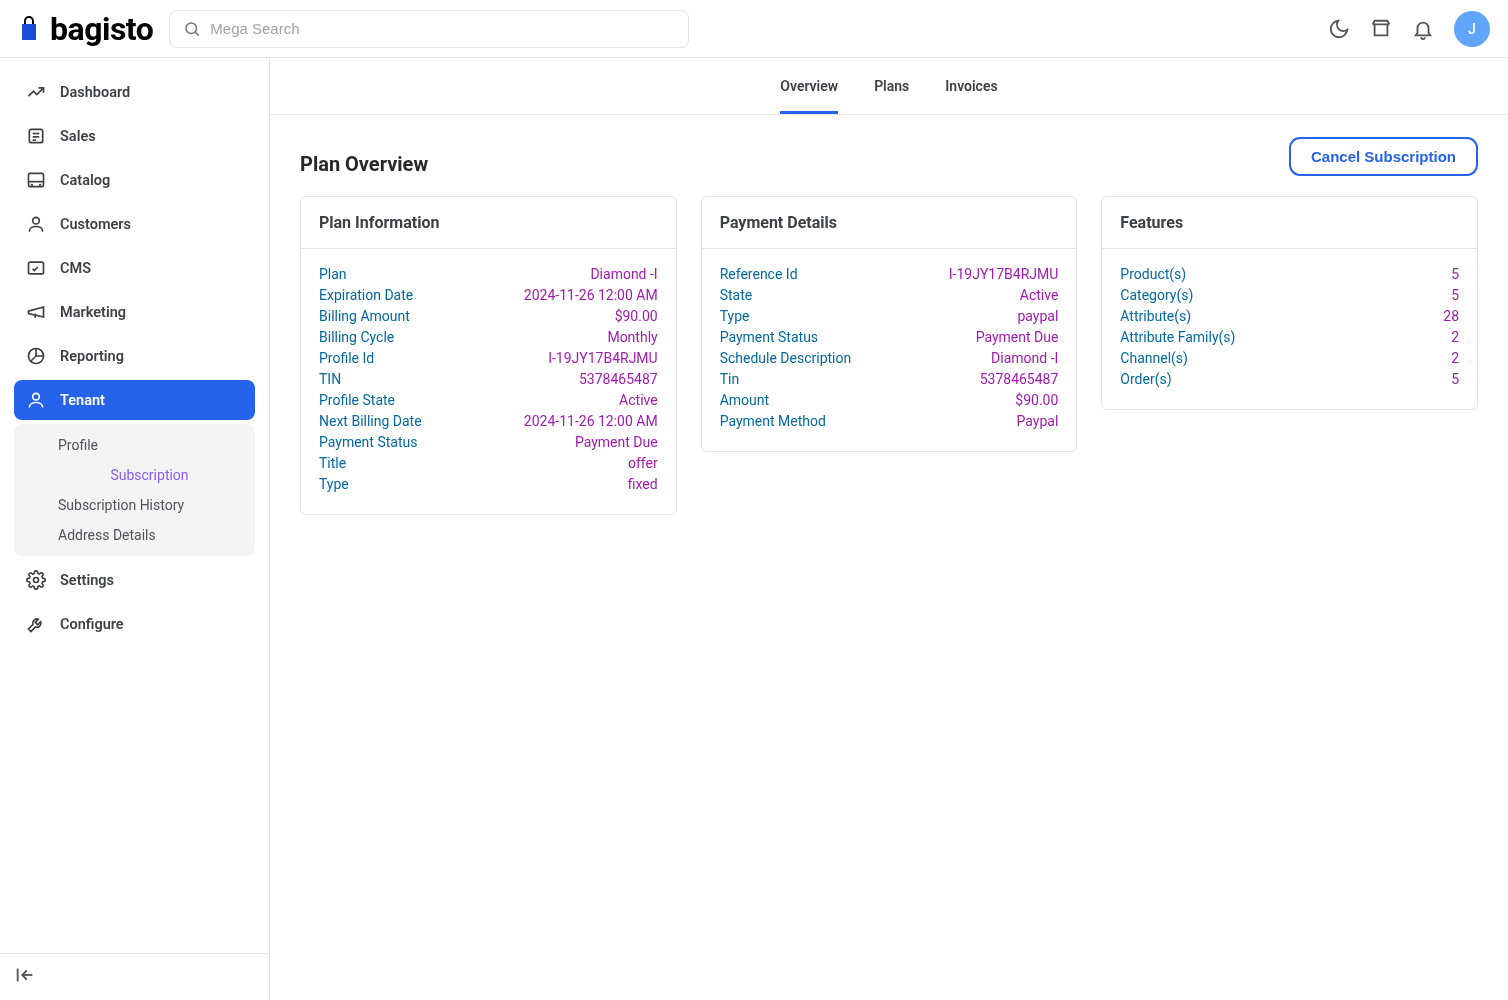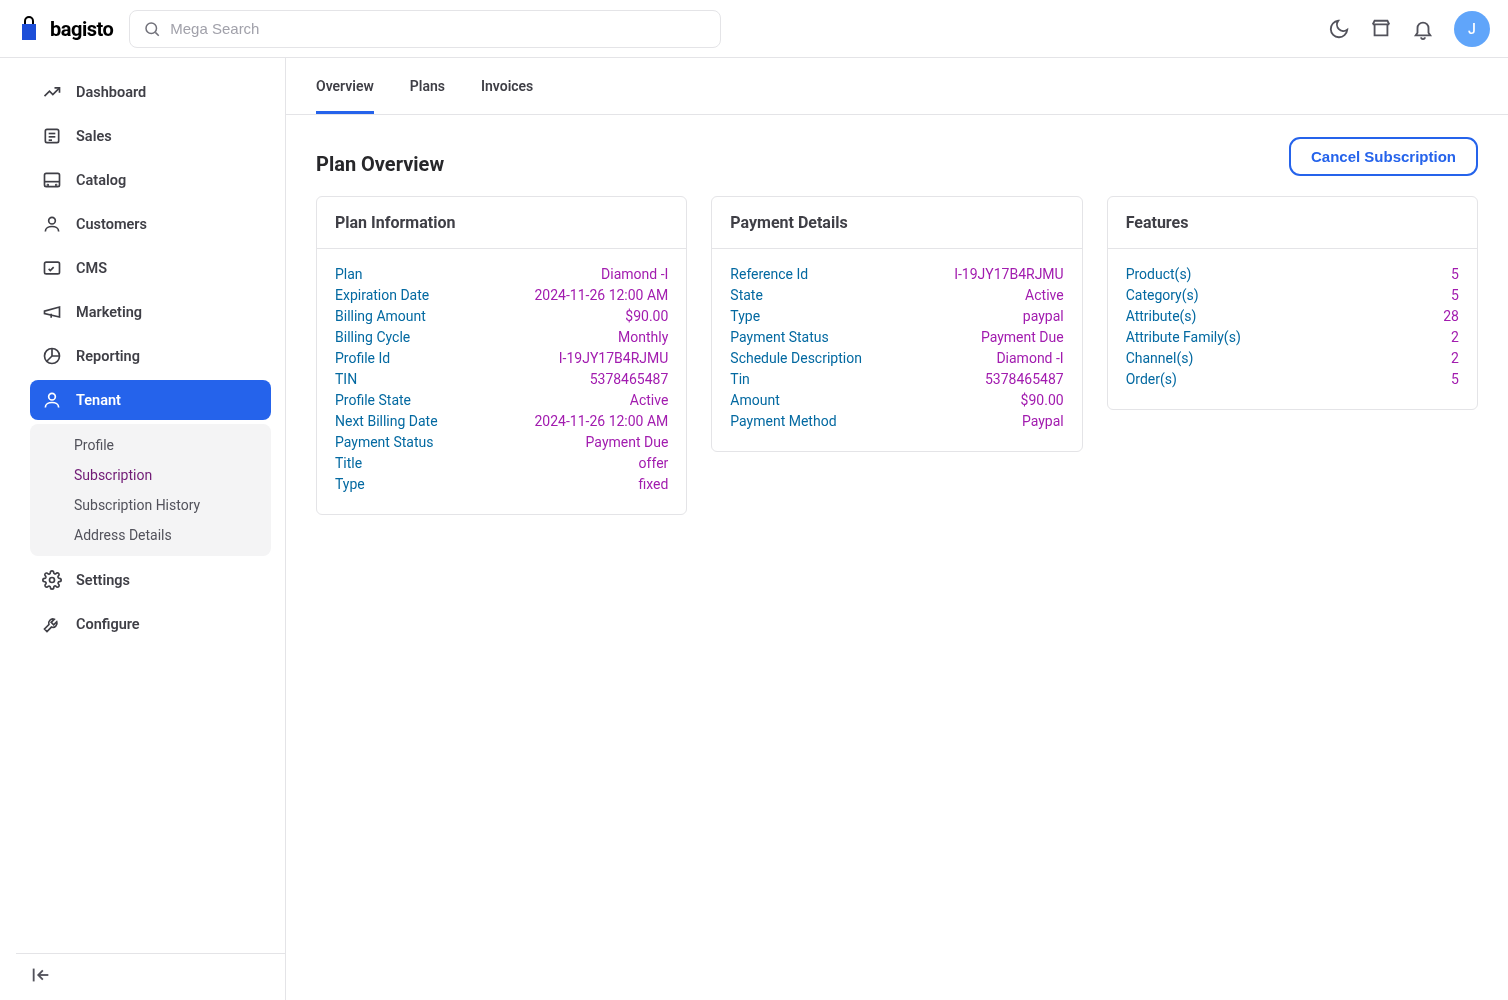--- a/index.html
+++ b/index.html
@@ -16,24 +16,24 @@
       padding: 0 18px;
       border-bottom: 1px solid #E4E4E7;
       gap: 16px;
     }
     .logo-wrap { display: flex; align-items: center; gap: 10px; }
     .logo-bag {
       width: 22px; height: 26px;
       position: relative;
     }
     .logo-bag svg { display: block; }
-    .logo-text { font-size: 20px; font-weight: 700; color: #000; letter-spacing: -0.5px; }
+    .logo-text { font-size: 32px; font-weight: 700; color: #000; letter-spacing: -0.5px; }
     .search-wrap {
       flex: 0 0 auto;
-      width: 592px;
+      width: 520px;
       position: relative;
     }
     .search-input {
       width: 100%;
       height: 38px;
       border: 1px solid #E4E4E7;
       border-radius: 8px;
       padding: 0 14px 0 40px;
       font-size: 15px;
       color: #52525B;
@@ -48,21 +48,21 @@
     .topbar-spacer { flex: 1; }
     .topbar-icons { display: flex; align-items: center; gap: 20px; }
     .tb-icon { width: 22px; height: 22px; color: #52525B; cursor: pointer; }
     .avatar {
       width: 36px; height: 36px; border-radius: 50%;
       background: #60A5FA;
       color: #fff; font-weight: 500;
       display: flex; align-items: center; justify-content: center;
       cursor: pointer;
     }
-    .layout { display: flex; min-height: calc(100vh - 58px); margin-left: 16px; }
+    .layout { display: flex; min-height: calc(100vh - 58px); }
     .sidebar {
       width: 270px;
       border-right: 1px solid #E4E4E7;
       padding: 14px;
       display: flex; flex-direction: column;
       position: relative;
     }
     .nav-item {
       display: flex; align-items: center; gap: 14px;
       padding: 10px 12px;
@@ -80,38 +80,39 @@
       border-radius: 8px;
       padding: 6px 0;
       margin-bottom: 4px;
     }
     .nav-sub-item {
       padding: 7px 14px 7px 44px;
       font-size: 14px;
       color: #52525B;
       cursor: pointer;
     }
-    .nav-sub-item.active { color: #701a75; }
+    .nav-sub-item.active { color: #8b5cf6; text-align: center; }
     .sidebar-footer {
       margin-top: auto;
       border-top: 1px solid #E4E4E7;
       padding-top: 10px;
       margin-left: -14px; margin-right: -14px;
       padding-left: 14px; padding-right: 14px;
     }
     .collapse-btn { width: 22px; height: 22px; color: #52525B; cursor: pointer; }
     .main {
       flex: 1;
       padding: 0;
       background: #fff;
     }
     .tab-bar {
       display: flex; gap: 36px;
       padding: 0 30px;
       border-bottom: 1px solid #E4E4E7;
+      justify-content: center;
     }
     .tab {
       padding: 20px 0 17px;
       font-weight: 600;
       color: #3F3F46;
       cursor: pointer;
       border-bottom: 3px solid transparent;
     }
     .tab.active { border-bottom-color: #2563EB; }
     .page-header {

